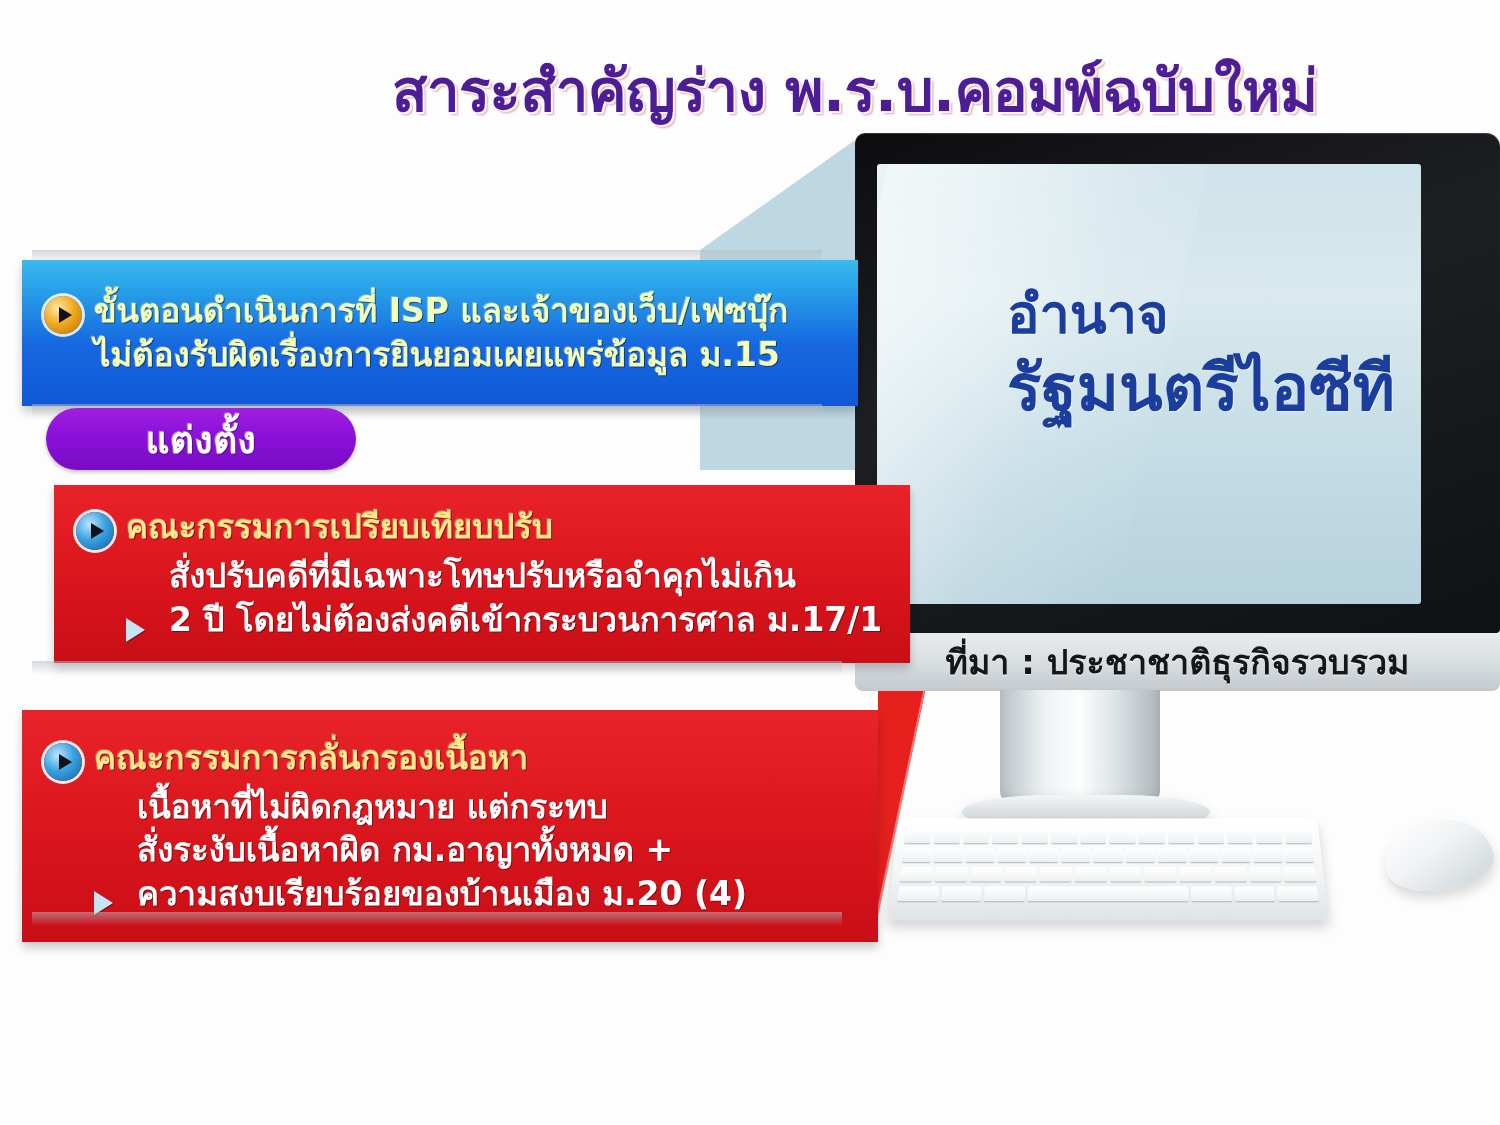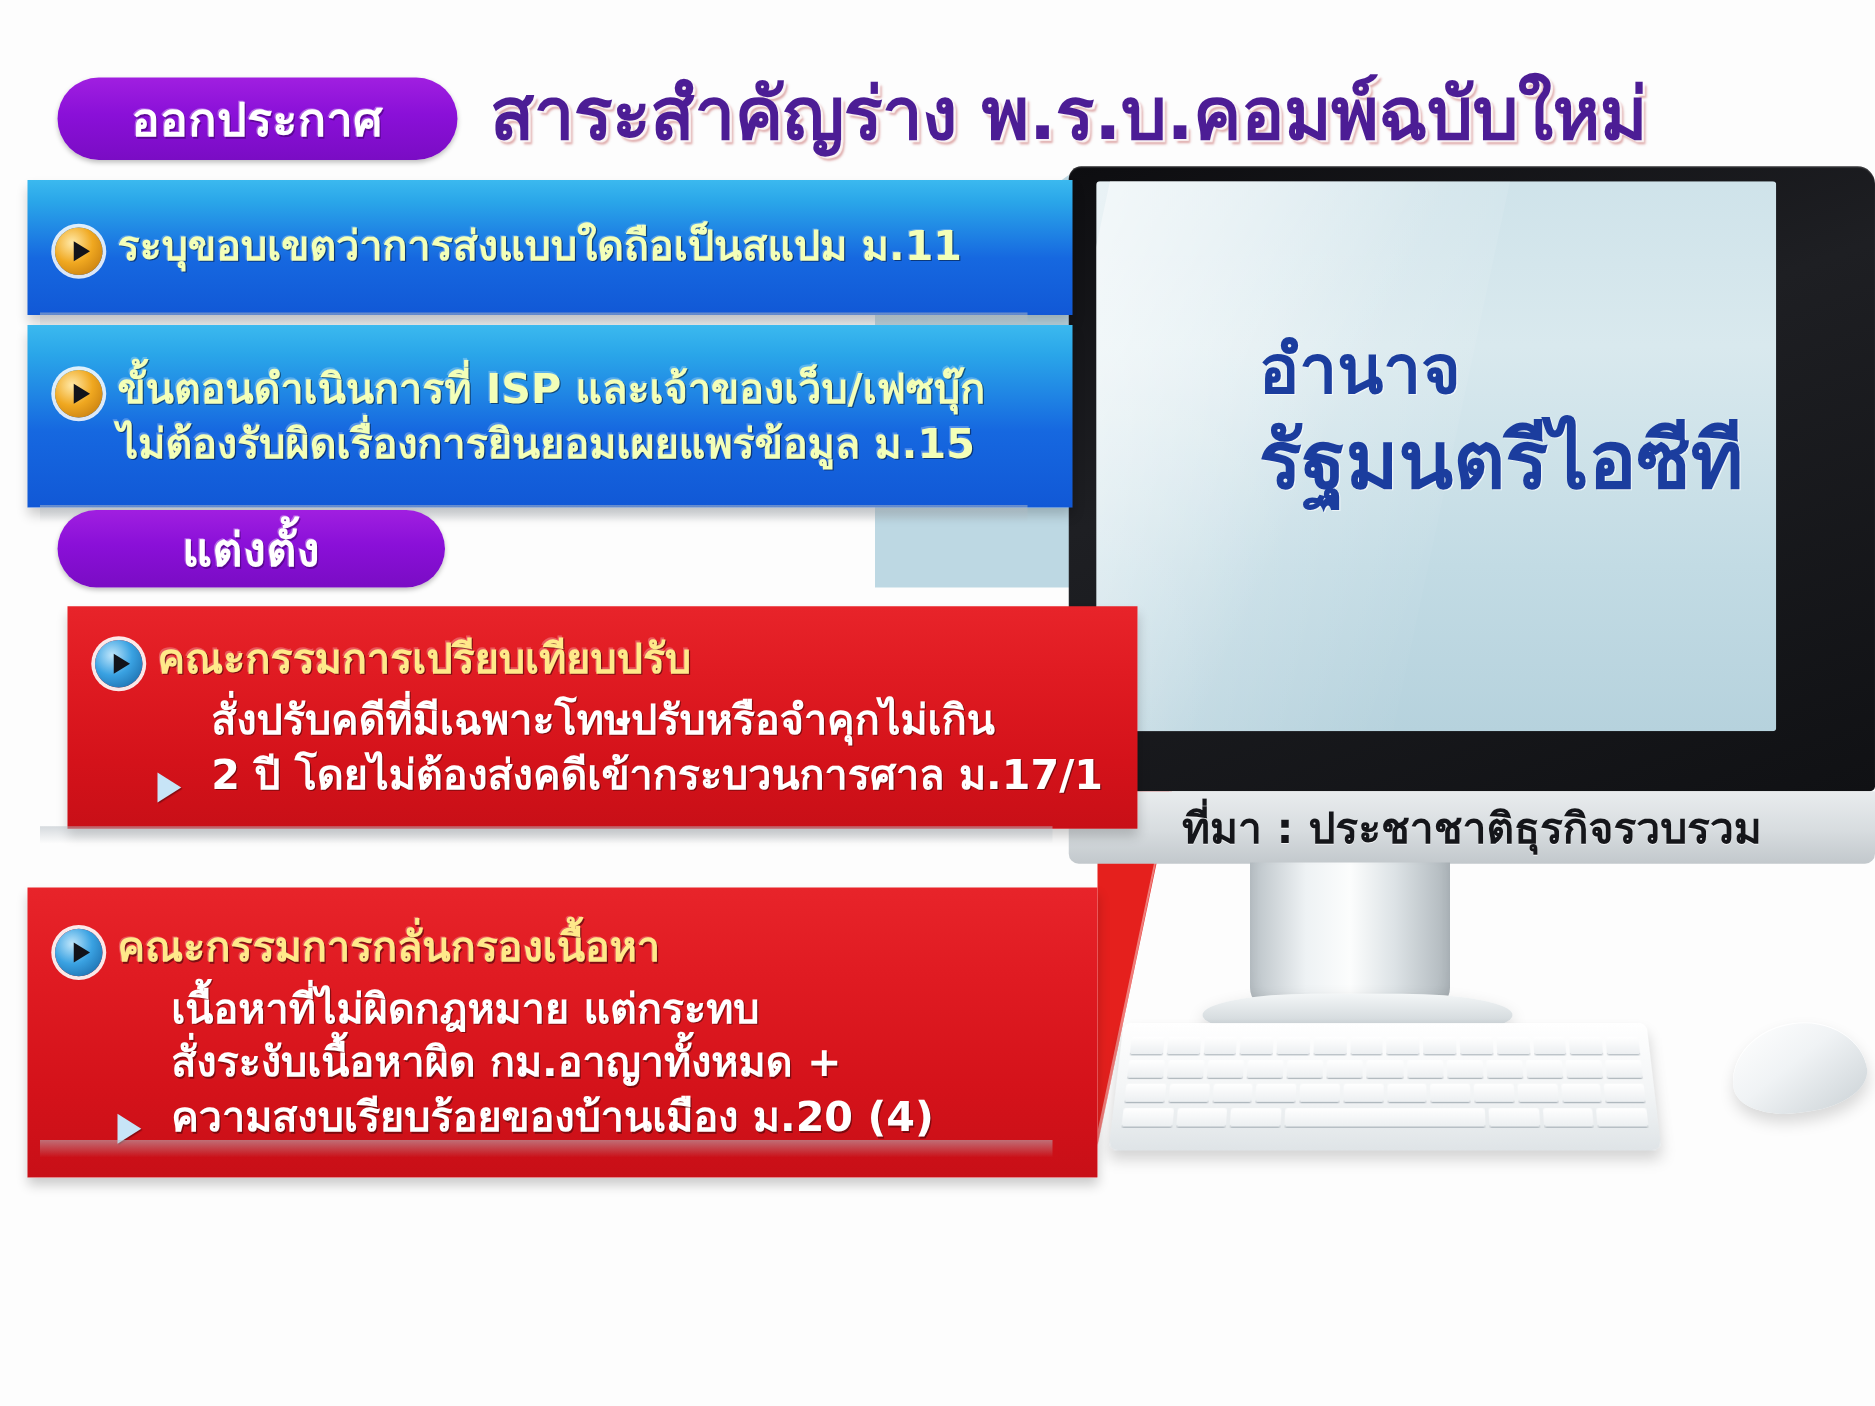--- a/index.html
+++ b/index.html
@@ -44,21 +44,21 @@
 
   
   #monitor-wrap { position: absolute; left: 855px; top: 133px; width: 645px; height: 560px; }
   #monitor-bezel {
     position: absolute; left: 0; top: 0; width: 645px; height: 500px;
     background: linear-gradient(160deg, #0d0d10 0%, #1e1f23 40%, #101114 100%);
     border-radius: 10px 14px 4px 4px;
     box-shadow: inset 0 1px 1px rgba(255,255,255,.18);
   }
   #monitor-screen {
-    position: absolute; left: 22px; top: 12px; width: 544px; height: 440px;
+    position: absolute; left: 22px; top: 31px; width: 544px; height: 440px;
     background:
       linear-gradient(115deg, rgba(255,255,255,.55) 0%, rgba(255,255,255,0) 38%),
       linear-gradient(180deg, #cfe3ea 0%, #d9e9ee 30%, #c2dbe4 70%, #b6d2dd 100%);
     border-radius: 3px;
     overflow: hidden;
   }
   #screen-gloss {
     position: absolute; left: -40px; top: -20px; width: 320px; height: 520px;
     background: linear-gradient(100deg, rgba(255,255,255,.42), rgba(255,255,255,0));
     transform: skewX(-12deg);
@@ -287,32 +287,23 @@
         <span class="key"></span>
         <span class="key"></span>
         <span class="key" style="flex:4"></span>
         <span class="key"></span>
         <span class="key"></span>
         <span class="key"></span>
     </div>
   </div>
   <div id="mouse"></div>
 
-  <div id="badge-announce" class="badge">ออกประกาศ</div>
 
   <div id="main-title">สาระสำคัญร่าง  พ.ร.บ.คอมพ์ฉบับใหม่</div>
 
-  <div id="panel-1" class="panel blue">
-    <div class="row">
-      <span class="bullet gold">
-          <i class="tri"></i>
-        </span>
-      <span class="ptext head">ระบุขอบเขตว่าการส่งแบบใดถือเป็นสแปม  ม.11</span>
-    </div>
-  </div>
   <div class="shadowstrip" style="left:32px; top:250px; width:790px;"></div>
 
   <div id="panel-2" class="panel blue">
     <div class="row">
       <span class="bullet gold">
           <i class="tri"></i>
         </span>
       <span class="ptext head">ขั้นตอนดำเนินการที่ ISP และเจ้าของเว็บ/เฟซบุ๊ก</span>
     </div>
     <div class="ptext head" style="padding-left:50px;">ไม่ต้องรับผิดเรื่องการยินยอมเผยแพร่ข้อมูล  ม.15</div>

